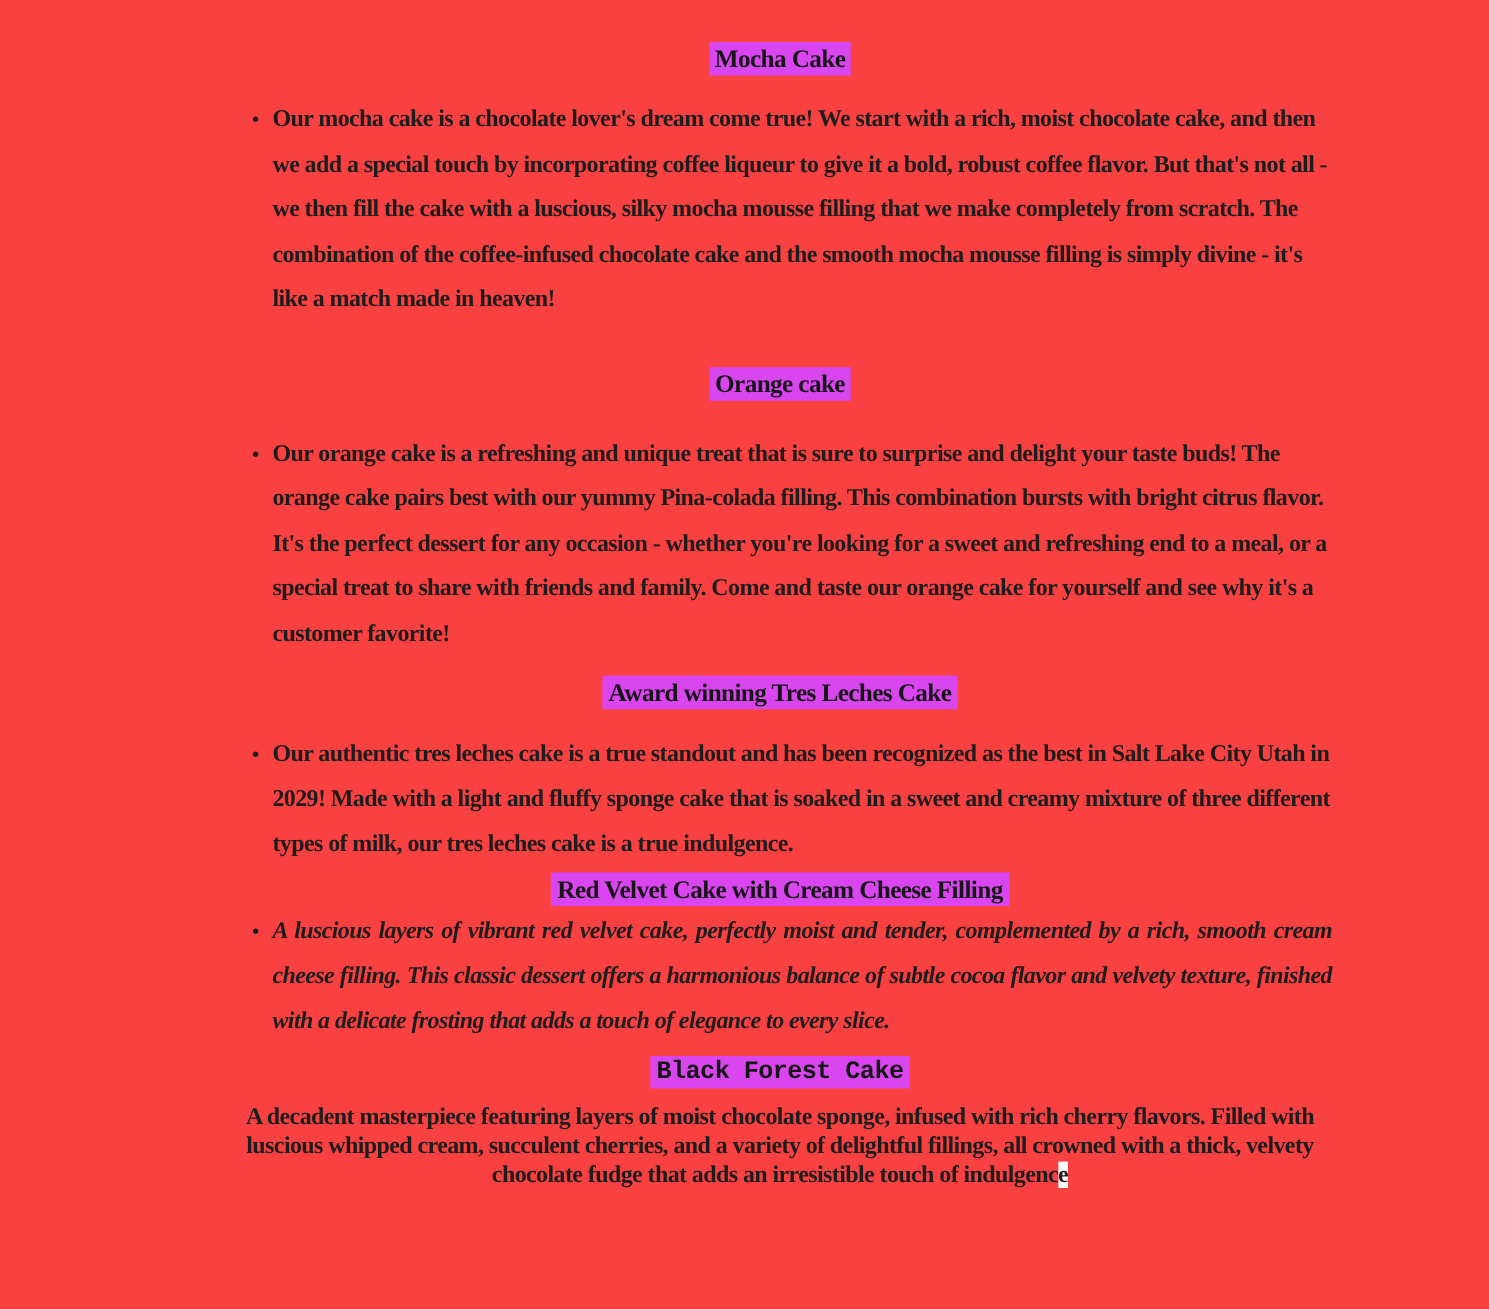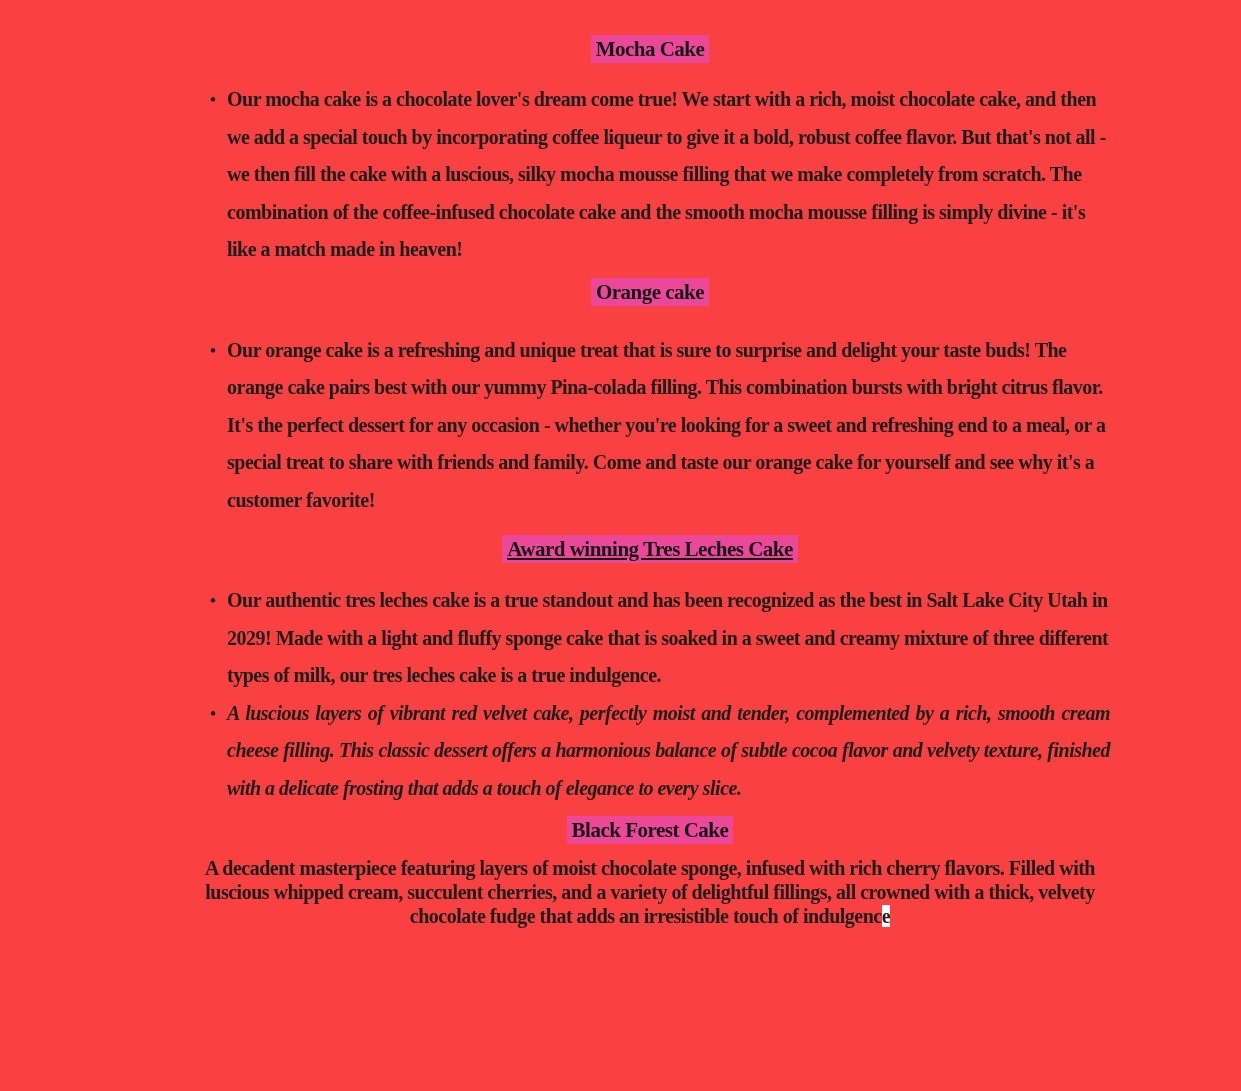--- a/index.html
+++ b/index.html
@@ -45,28 +45,28 @@
     font-style: italic;
   }
   h3.heading {
     text-align: center;
     font-size: 21px;
     line-height: 23px;
     font-weight: 700;
     color: #161616;
   }
   .hl {
-    background: #ec4899;
+    background: #d946ef;
     padding: 2px 5px;
   }
   .h-mocha  { margin: 36px 0 20px; }
-  .h-orange { margin: 12px 0 28px; }
-  .h-award  { margin: 19px 0 21px; text-decoration: underline; }
+  .h-orange { margin: 40px 0 28px; }
+  .h-award  { margin: 19px 0 21px; }
   .h-rv     { margin: 7px 0 5px; }
-  .h-bf     { margin: 12px 0 4px; }
+  .h-bf     { margin: 12px 0 4px; font-family: Liberation Mono, monospace; }
   p.bf-para {
     margin: 14px;
     text-align: center;
     line-height: 24px;
     font-size: 20px;
   }
   .hl-char {
     background: #ffffff;
   }
 </style>
@@ -84,20 +84,21 @@
   <h3 class="heading h-orange"><span class="hl">Orange cake</span></h3>
   <ul class="bullets">
     <li>Our orange cake is a refreshing and unique treat that is sure to surprise and delight your taste buds! The orange cake pairs best with our yummy Pina-colada filling. This combination bursts with bright citrus flavor. It's the perfect dessert for any occasion - whether you're looking for a sweet and refreshing end to a meal, or a special treat to share with friends and family. Come and taste our orange cake for yourself and see why it's a customer favorite!</li>
   </ul>
 
   <h3 class="heading h-award"><span class="hl">Award winning Tres Leches Cake</span></h3>
   <ul class="bullets">
     <li>Our authentic tres leches cake is a true standout and has been recognized as the best in Salt Lake City Utah in 2029! Made with a light and fluffy sponge cake that is soaked in a sweet and creamy mixture of three different types of milk, our tres leches cake is a true indulgence.</li>
   </ul>
 
+  <h3 class="heading h-rv"><span class="hl">Red Velvet Cake with Cream Cheese Filling</span></h3>
   <ul class="bullets justify">
     <li>A luscious layers of vibrant red velvet cake, perfectly moist and tender, complemented by a rich, smooth cream cheese filling. This classic dessert offers a harmonious balance of subtle cocoa flavor and velvety texture, finished with a delicate frosting that adds a touch of elegance to every slice.</li>
   </ul>
 
   <h3 class="heading h-bf"><span class="hl">Black Forest Cake</span></h3>
   <p class="bf-para"><span>A decadent masterpiece featuring layers of moist chocolate sponge, infused with rich cherry flavors. Filled with luscious whipped cream, succulent cherries, and a variety of delightful fillings, all crowned with a thick, velvety chocolate fudge that adds an irresistible touch of indulgenc</span><span class="hl-char">e</span></p>
 
 </div>
 
 </body></html>

